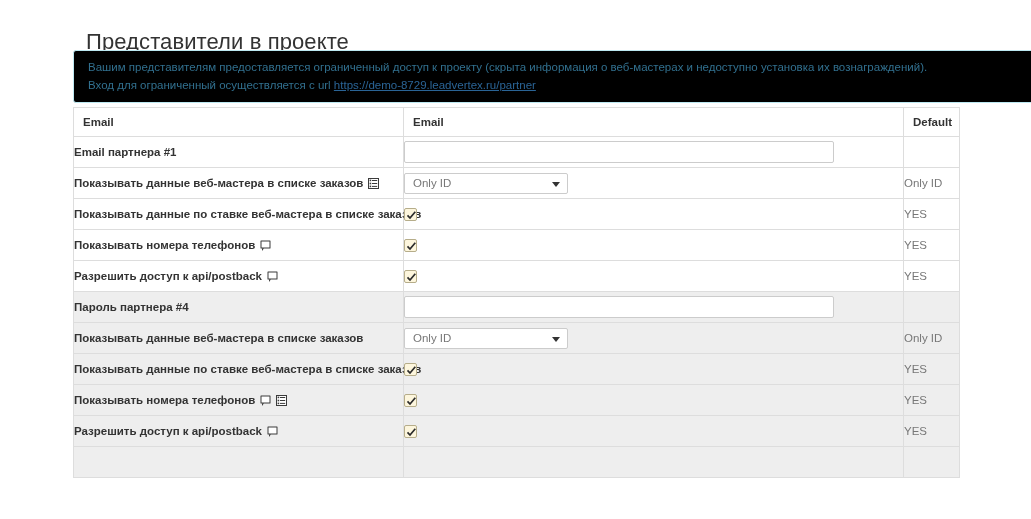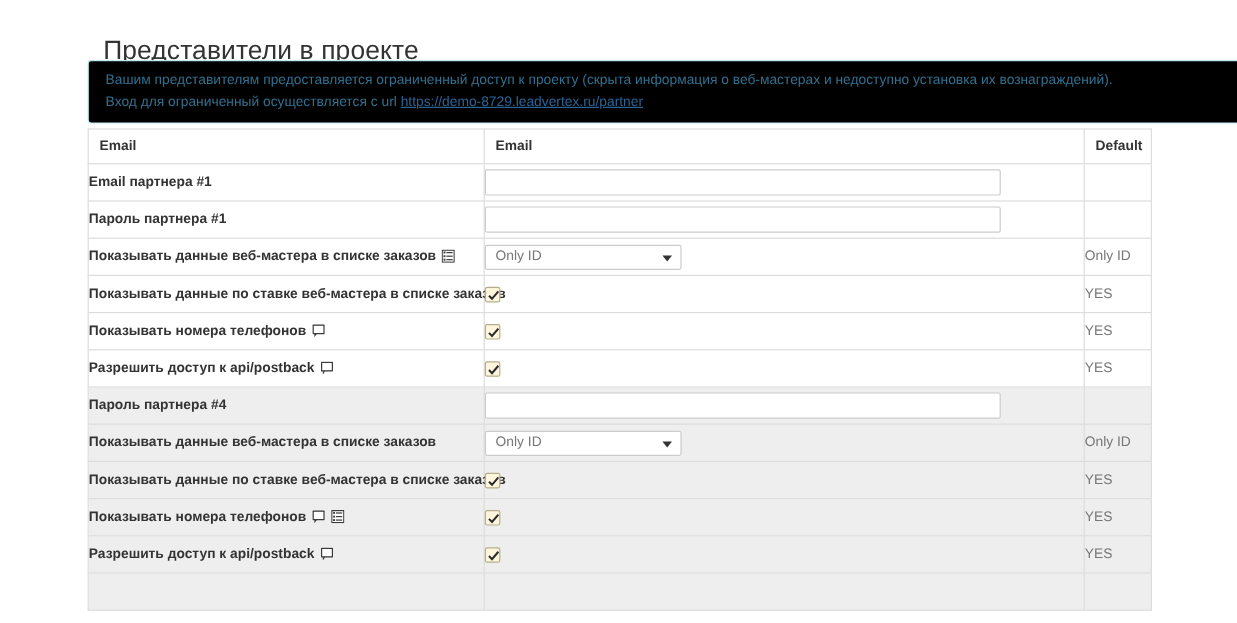--- a/index.html
+++ b/index.html
@@ -191,27 +191,20 @@
       </thead>
       <tbody id="grid-body">
           <tr class="plain">
             <td class="name-cell"><span class="label-text">Email партнера #1</span></td>
             <td class="value-cell">
               <input type="text" class="txt-input" style="">
             </td>
             <td class="def-cell"></td>
           </tr>
           <tr class="plain">
-            <td class="name-cell"><span class="label-text">Пароль партнера #1</span></td>
-            <td class="value-cell">
-              <input type="text" class="txt-input" style="">
-            </td>
-            <td class="def-cell"></td>
-          </tr>
-          <tr class="plain">
             <td class="name-cell"><span class="label-text">Показывать данные веб-мастера в списке заказов</span><span class="ico"><svg width="11" height="11" viewBox="0 0 11 11">
                   <rect x="0.5" y="0.5" width="10" height="10" fill="#ffffff" stroke="#3b3b3b"></rect>
                   <rect x="1.6" y="1.6" width="1.6" height="1.6" fill="#3b3b3b"></rect>
                   <rect x="1.6" y="4.7" width="1.6" height="1.6" fill="#3b3b3b"></rect>
                   <rect x="1.6" y="7.6" width="1.6" height="1.6" fill="#3b3b3b"></rect>
                   <rect x="4" y="2" width="5.2" height="1" fill="#3b3b3b"></rect>
                   <rect x="4" y="5" width="5.2" height="1" fill="#3b3b3b"></rect>
                   <rect x="4" y="7.9" width="5.2" height="1" fill="#3b3b3b"></rect>
                 </svg></span></td>
             <td class="value-cell">

